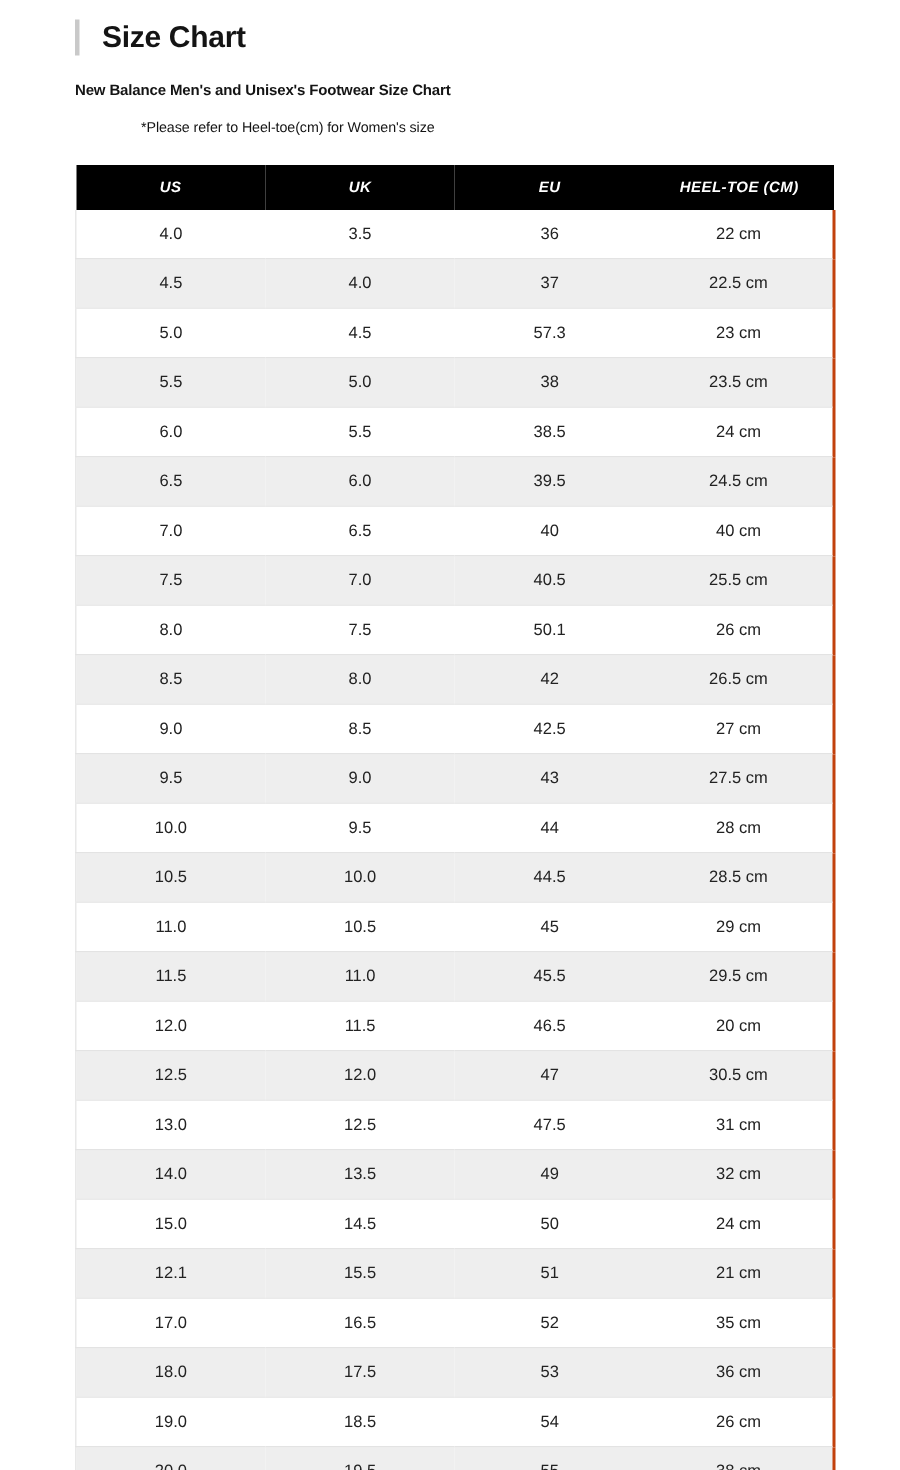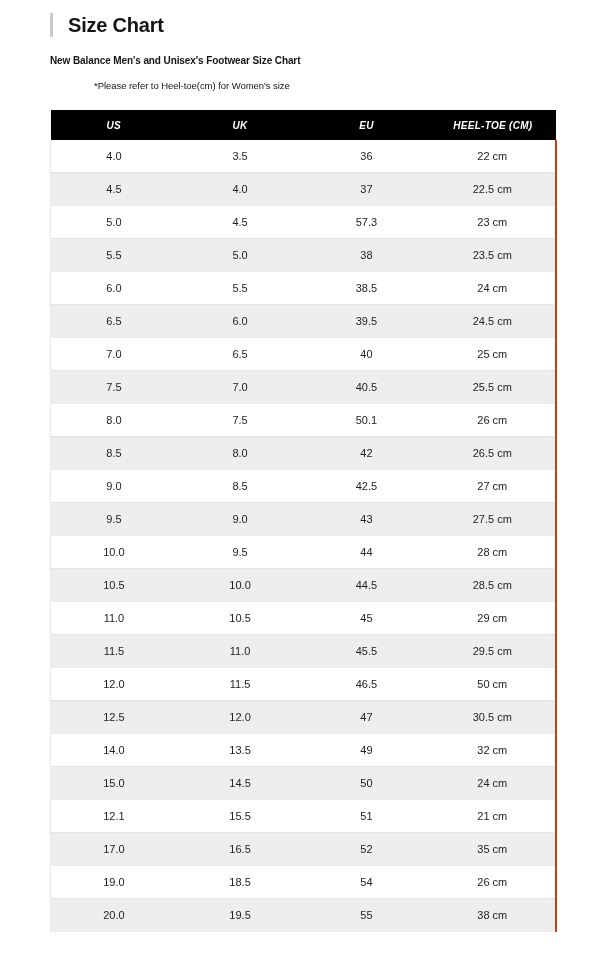--- a/index.html
+++ b/index.html
@@ -178,21 +178,21 @@
         <tr>
           <td>6.5</td>
           <td>6.0</td>
           <td>39.5</td>
           <td>24.5 cm</td>
         </tr>
         <tr>
           <td>7.0</td>
           <td>6.5</td>
           <td>40</td>
-          <td>25 cm</td>
+          <td>40 cm</td>
         </tr>
         <tr>
           <td>7.5</td>
           <td>7.0</td>
           <td>40.5</td>
           <td>25.5 cm</td>
         </tr>
         <tr>
           <td>8.0</td>
           <td>7.5</td>
@@ -238,29 +238,35 @@
         <tr>
           <td>11.5</td>
           <td>11.0</td>
           <td>45.5</td>
           <td>29.5 cm</td>
         </tr>
         <tr>
           <td>12.0</td>
           <td>11.5</td>
           <td>46.5</td>
-          <td>50 cm</td>
+          <td>20 cm</td>
         </tr>
         <tr>
           <td>12.5</td>
           <td>12.0</td>
           <td>47</td>
           <td>30.5 cm</td>
         </tr>
         <tr>
+          <td>13.0</td>
+          <td>12.5</td>
+          <td>47.5</td>
+          <td>31 cm</td>
+        </tr>
+        <tr>
           <td>14.0</td>
           <td>13.5</td>
           <td>49</td>
           <td>32 cm</td>
         </tr>
         <tr>
           <td>15.0</td>
           <td>14.5</td>
           <td>50</td>
           <td>24 cm</td>
@@ -271,20 +277,26 @@
           <td>51</td>
           <td>21 cm</td>
         </tr>
         <tr>
           <td>17.0</td>
           <td>16.5</td>
           <td>52</td>
           <td>35 cm</td>
         </tr>
         <tr>
+          <td>18.0</td>
+          <td>17.5</td>
+          <td>53</td>
+          <td>36 cm</td>
+        </tr>
+        <tr>
           <td>19.0</td>
           <td>18.5</td>
           <td>54</td>
           <td>26 cm</td>
         </tr>
         <tr>
           <td>20.0</td>
           <td>19.5</td>
           <td>55</td>
           <td>38 cm</td>

